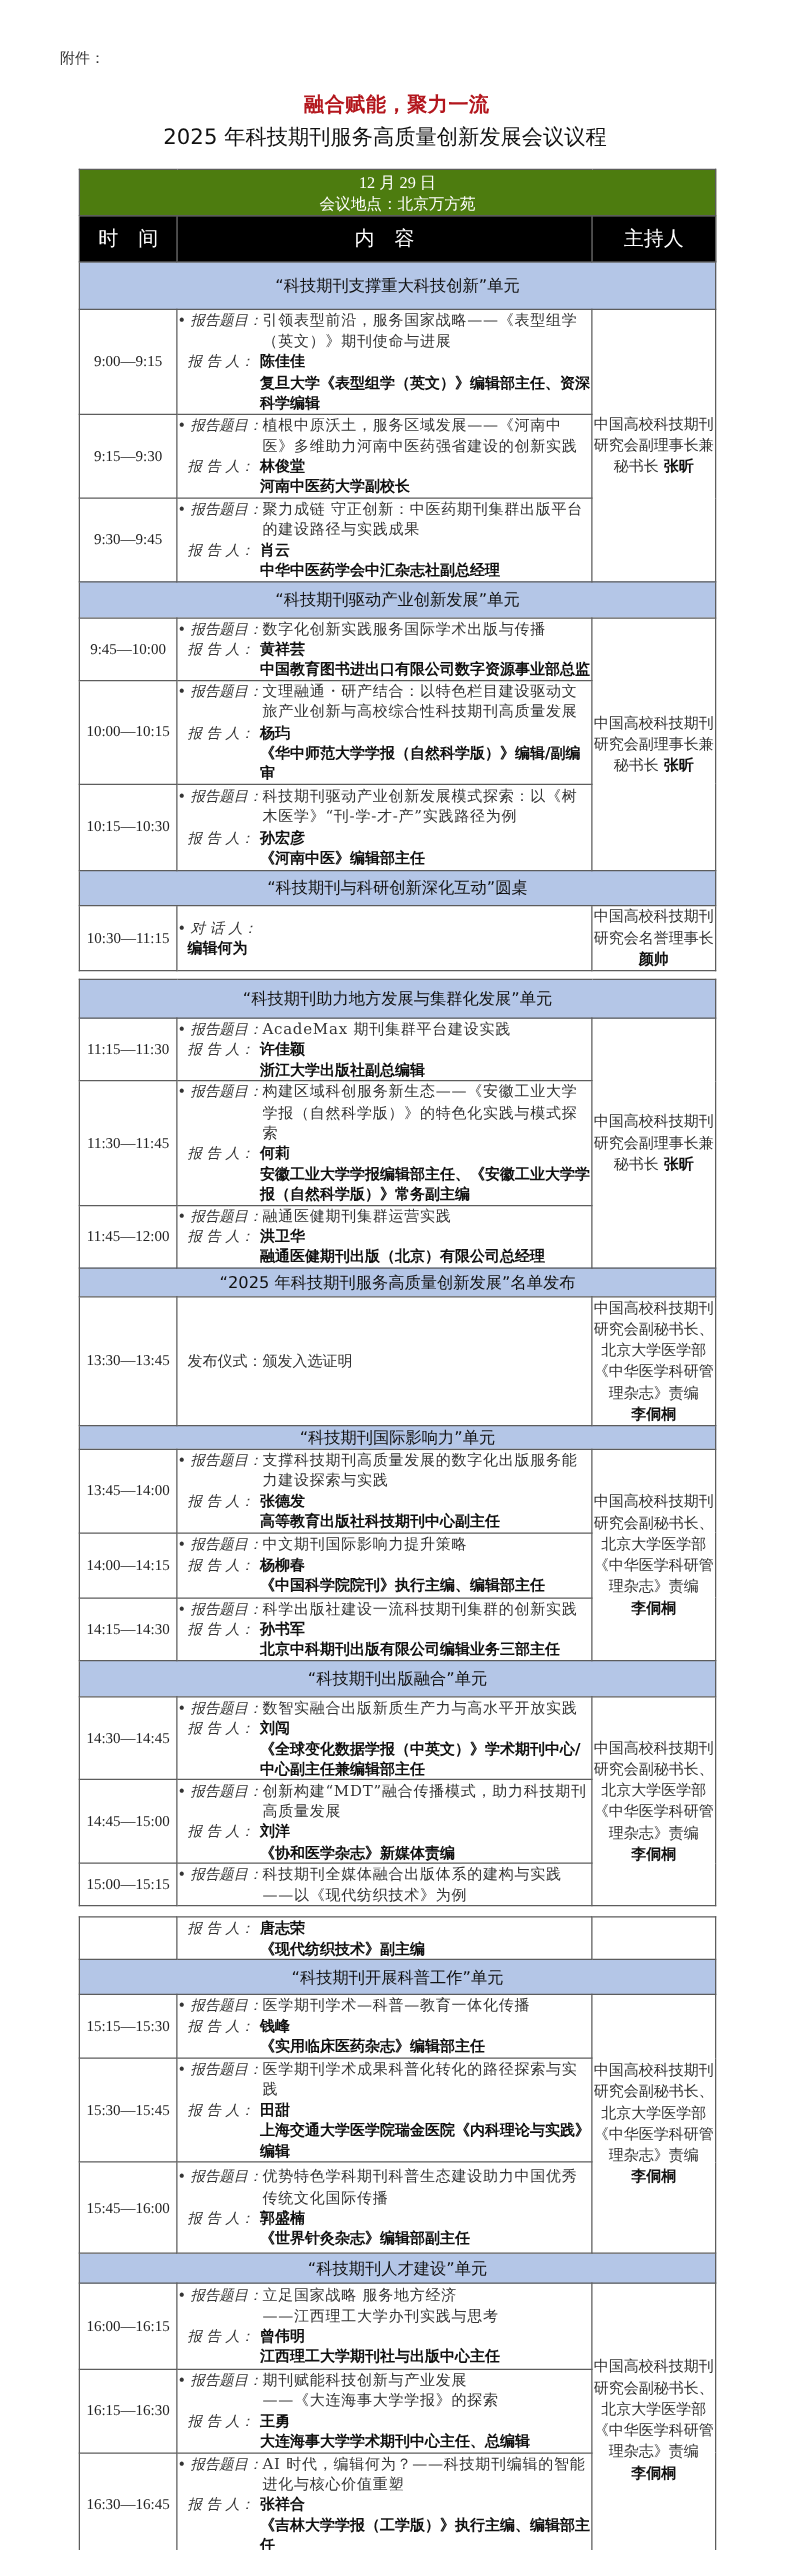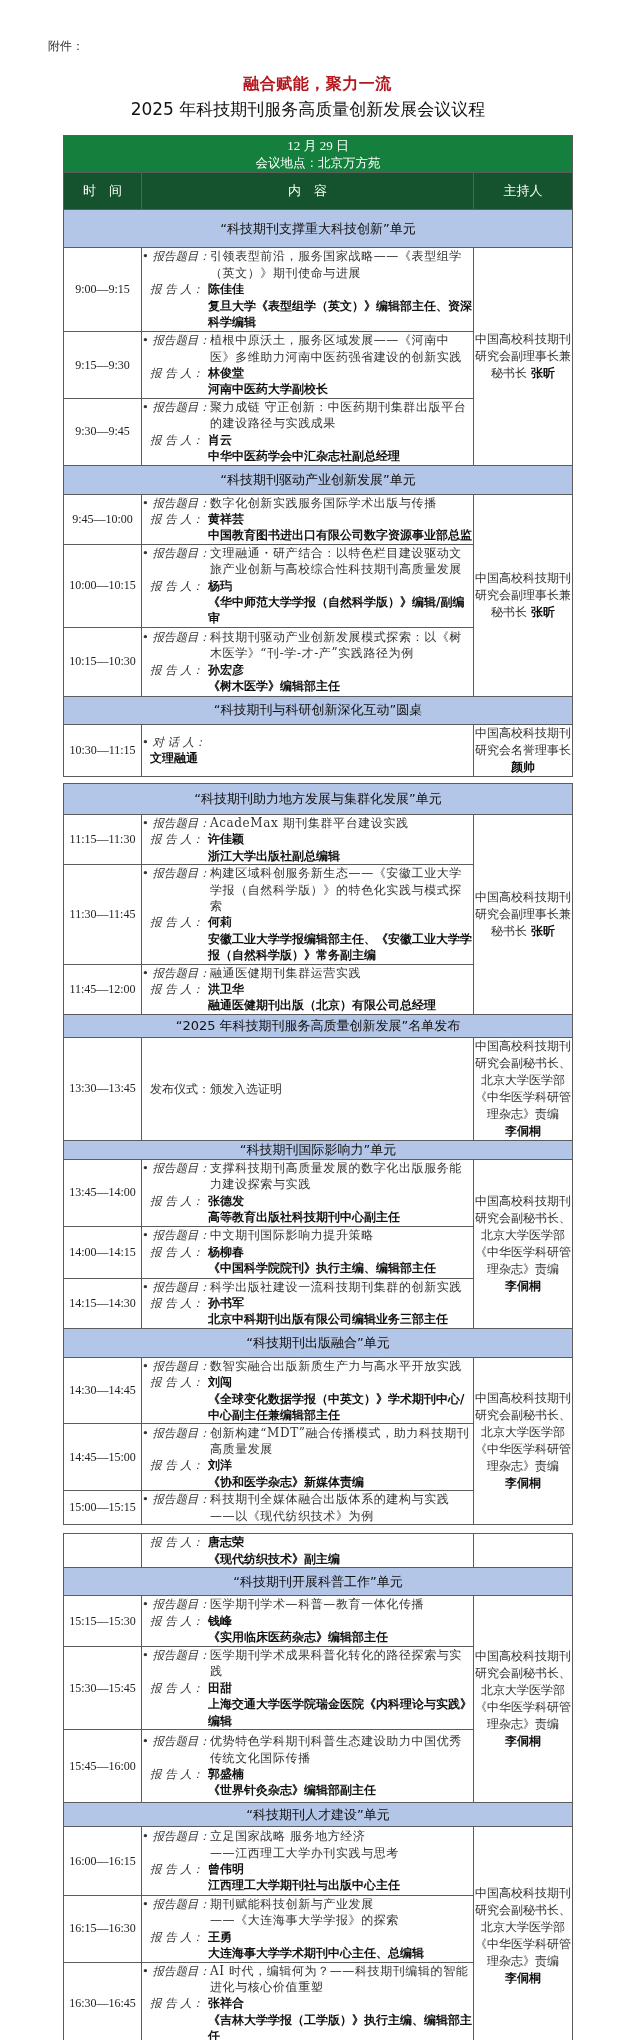--- a/index.html
+++ b/index.html
@@ -7,23 +7,23 @@
   body { position: relative; font-family: "DejaVu Sans", sans-serif; color: #111; }
 
   .attach { position: absolute; left: 48px; top: 38px; font-family: "DejaVu Serif", serif; font-size: 12px; color: #333; }
   .slogan { position: absolute; left: 0; width: 635px; top: 74px; text-align: center; font-family: "DejaVu Serif", serif; font-weight: bold; font-size: 16px; color: #b3161d; letter-spacing: 0.5px; }
   .main-title { position: absolute; left: 0; width: 616px; top: 98px; text-align: center; font-family: "DejaVu Sans", sans-serif; font-size: 17px; color: #111; }
 
   table.seg { position: absolute; left: 63px; width: 509px; border-collapse: collapse; table-layout: fixed; border: 1.5px solid #9a9a9a; }
   table.seg td { border: 1px solid #5c5c5c; vertical-align: middle; padding: 0; }
   col.c-time { width: 78px; } col.c-content { width: 332px; } col.c-host { width: 99px; }
 
-  .date-hdr td { background: #15803d; color: #fff; text-align: center; font-size: 12.5px; line-height: 17px; border-color: #24507c; }
+  .date-hdr td { background: #4d7c0f; color: #fff; text-align: center; font-size: 12.5px; line-height: 17px; border-color: #24507c; }
   .date-hdr .date { font-family: "Liberation Serif", serif; font-size: 13px; display: block; }
-  .col-hdr td { background: #14532d; color: #fff; text-align: center; font-size: 13px; border-color: #1d3f66; }
+  .col-hdr td { background: #000000; color: #fff; text-align: center; font-size: 16px; border-color: #1d3f66; }
   .sec td { background: #b4c6e7; text-align: center; font-size: 13px; color: #111; border-color: #5c5c5c; }
 
   td.time { text-align: center; font-family: "Liberation Serif", serif; font-size: 12px; color: #222; }
   td.content { padding: 1px 4px 1px 9px; font-size: 12px; line-height: 16.4px; }
   td.host { text-align: center; font-family: "DejaVu Serif", serif; font-size: 12px; line-height: 17px; padding: 0 4px; color: #333; }
   td.host .hname { font-family: "DejaVu Sans", sans-serif; font-weight: bold; color: #111; white-space: nowrap; }
 
   .ln { display: flex; align-items: flex-start; }
   .lbl { flex: 0 0 66px; font-family: "DejaVu Serif", serif; font-size: 11.5px; color: #333; white-space: nowrap; font-style: italic; }
   .lbl.sp { padding-left: 8px; }
@@ -164,37 +164,37 @@
       <div class="ln">
             <span class="lbl">• 报告题目：</span>
             <span class="val">
               <span class="topic-main">科技期刊驱动产业创新发展模式探索：以《树木医学》“刊-学-才-产”实践路径为例</span>
             </span>
           </div>
       <div class="ln">
             <span class="lbl sp">报 告 人：</span>
             <span class="val">
               <span class="name">孙宏彦</span>
-              <span class="aff">《树木医学》编辑部主任</span>
+              <span class="aff">《河南中医》编辑部主任</span>
             </span>
           </div>
     </td>
   </tr>
 
   <tr class="sec" style="height:28px">
     <td colspan="3">“科技期刊与科研创新深化互动”圆桌</td>
   </tr>
   <tr style="height:51px">
     <td class="time">10:30—11:15</td>
     <td class="content">
       <div class="ln">
             <span class="lbl">• 对 话 人：</span>
           </div>
       <div class="ln indent">
-            <span class="name">文理融通</span>
+            <span class="name">编辑何为</span>
           </div>
     </td>
     <td class="host"><span>中国高校科技期刊研究会名誉理事长</span> <span class="hname">颜帅</span></td>
   </tr>
 </tbody>
   </table>
 
 <table class="seg" style="top:783px">
   <colgroup>
       <col class="c-time">

